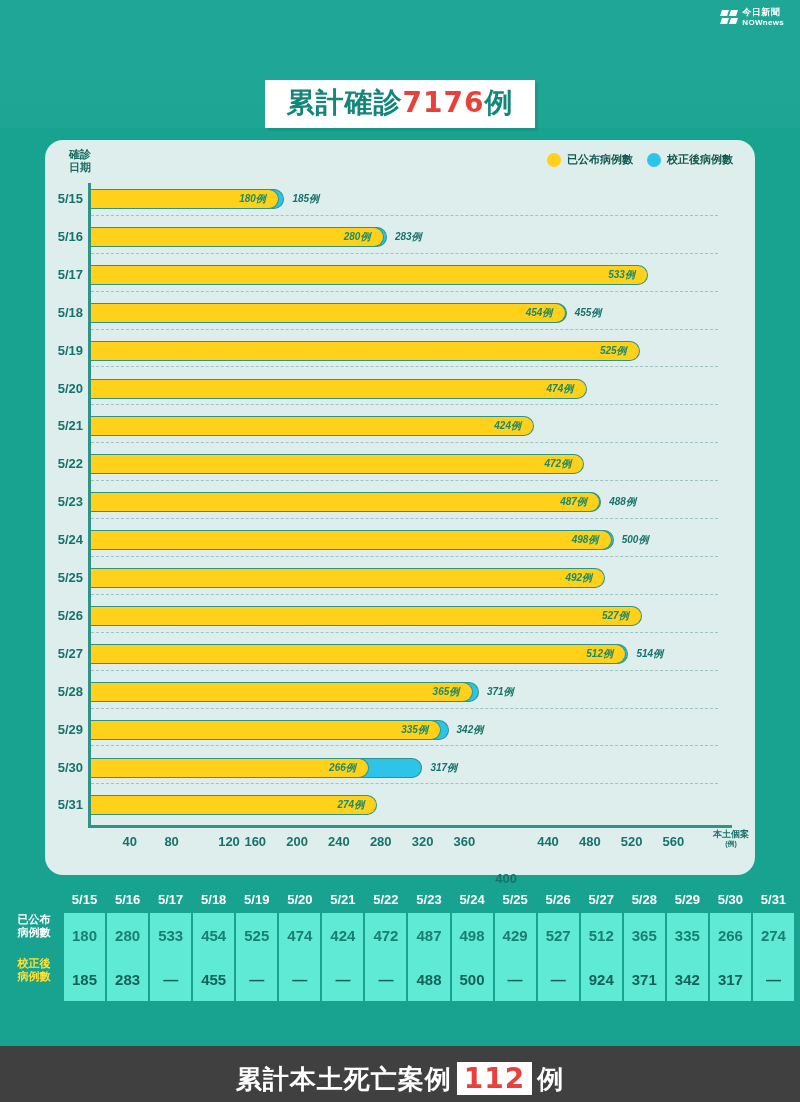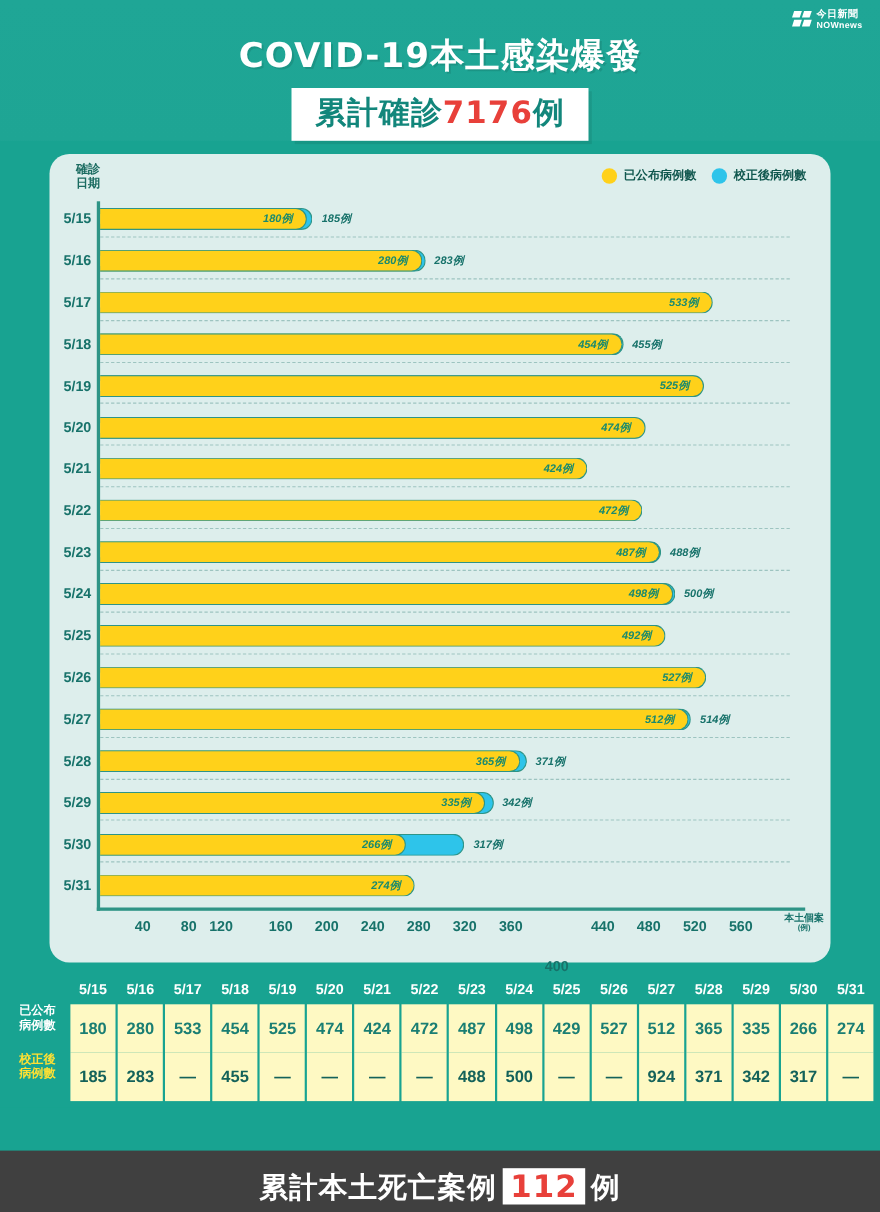--- a/index.html
+++ b/index.html
@@ -165,21 +165,21 @@
     display:flex;align-items:center;justify-content:center;
     font-size:13px;font-weight:bold;color:#ffffff;
   }
   .tbl .rowhdr{
     display:flex;flex-direction:column;align-items:center;justify-content:flex-start;
     font-size:11px;font-weight:bold;line-height:1.15;text-align:center;
   }
   .tbl .rowhdr.r1{color:#ffffff;}
   .tbl .rowhdr.r2{color:#ffe033;}
   .tbl .cell{
-    background:#fef9c3;
+    background:#5eead4;
     display:flex;align-items:center;justify-content:center;
     font-size:15px;font-weight:bold;color:#1a7e73;
   }
   .tbl .cell.r1{align-items:center;}
   .tbl .cell.r2{color:#14625a;}
 
   
   .footer{
     position:absolute;left:0;right:0;top:1022px;height:80px;
     background:#404040;
@@ -210,21 +210,20 @@
         <i class="b"></i>
         <i class="c"></i>
         <i class="d"></i>
     </span>
     <span class="logo-text">
       <span class="logo-cn">今日新聞</span>
       <span class="logo-en">NOWnews</span>
     </span>
   </div>
 
-  <div class="main-title">COVID-19本土感染爆發</div>
 
   <div class="sub-title-wrap">
     <div class="sub-title">
       <span>累計確診</span><span class="num">7176</span><span>例</span>
     </div>
   </div>
 </div>
 
 <div class="chart-panel">
 
@@ -398,21 +397,21 @@
         <div class="bar">
           <div class="seg-yellow" style="width: 286.467px; background: rgb(255, 209, 26);"></div>
           <div class="inlabel" style="left: 246.467px;">274例</div>
         </div>
       </div>
     </div>
 
   <div class="xticks" id="xticks">
       <span class="xtick" style="left: 41.82px;">40</span>
       <span class="xtick" style="left: 83.64px;">80</span>
-      <span class="xtick" style="left: 113px;">120</span>
+      <span class="xtick" style="left: 141px;">120</span>
       <span class="xtick" style="left: 167.28px;">160</span>
       <span class="xtick" style="left: 209.1px;">200</span>
       <span class="xtick" style="left: 250.92px;">240</span>
       <span class="xtick" style="left: 292.74px;">280</span>
       <span class="xtick" style="left: 334.56px;">320</span>
       <span class="xtick" style="left: 376.38px;">360</span>
       <span class="xtick" style="left: 418.2px; margin-top: 37px;">400</span>
       <span class="xtick" style="left: 460.02px;">440</span>
       <span class="xtick" style="left: 501.84px;">480</span>
       <span class="xtick" style="left: 543.66px;">520</span>

